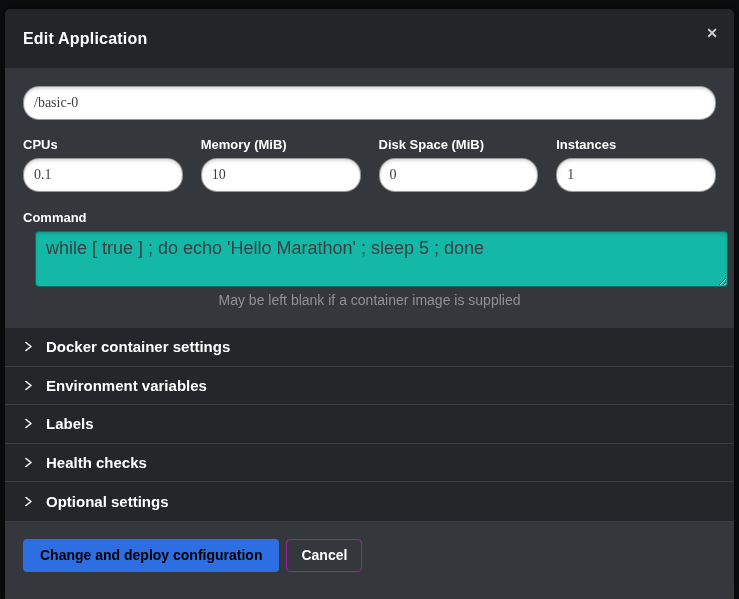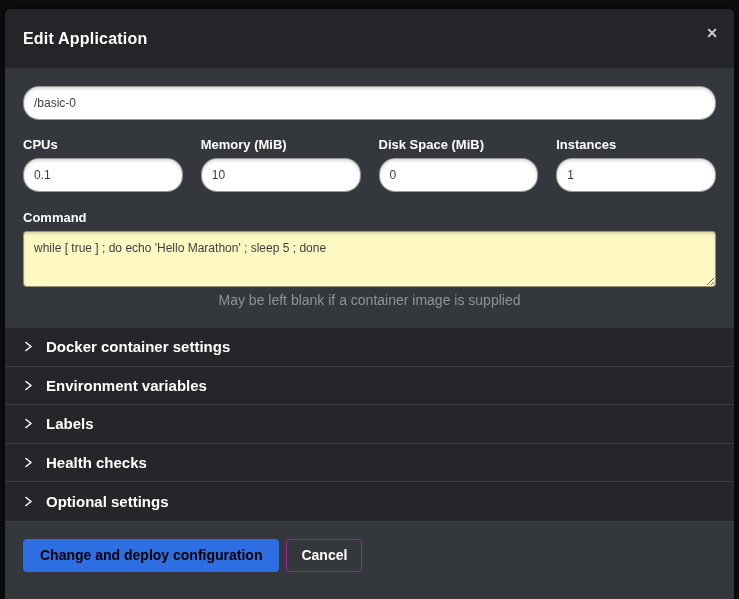--- a/index.html
+++ b/index.html
@@ -63,46 +63,47 @@
     margin-bottom: 6px;
     line-height: 15px;
   }
   .text-input {
     width: 100%;
     height: 34px;
     border: 1px solid rgba(0,0,0,0.4);
     border-radius: 16px;
     background: #ffffff;
     color: #3c3f42;
-    font-size: 12px;
+    font-size: 14px;
     padding: 0 10px;
     box-shadow: inset 0 2px 3px rgba(0,0,0,0.14);
-    font-family: Liberation Sans, sans-serif;
+    font-family: Liberation Serif, serif;
   }
   .row4 {
     display: grid;
     grid-template-columns: repeat(4, 1fr);
     gap: 18px;
     margin-top: 17px;
   }
   .command-group { margin-top: 18px; }
   .command-textarea {
     width: 100%;
     height: 56px;
     resize: vertical;
     border: 1px solid rgba(0,0,0,0.4);
     border-radius: 4px;
-    background: #fef9c3;
+    background: #14b8a6;
     color: #3c3f42;
-    font-size: 12px;
+    font-size: 18px;
     padding: 7px 10px;
     box-shadow: inset 0 2px 3px rgba(0,0,0,0.14);
     font-family: "Liberation Sans", sans-serif;
     line-height: 18px;
     display: block;
+    margin-left: 12px;
   }
   .help-text {
     color: #8f9296;
     font-size: 14px;
     margin-top: 5px;
     line-height: 17px;
     text-align: center;
   }
   
   .accordion {

